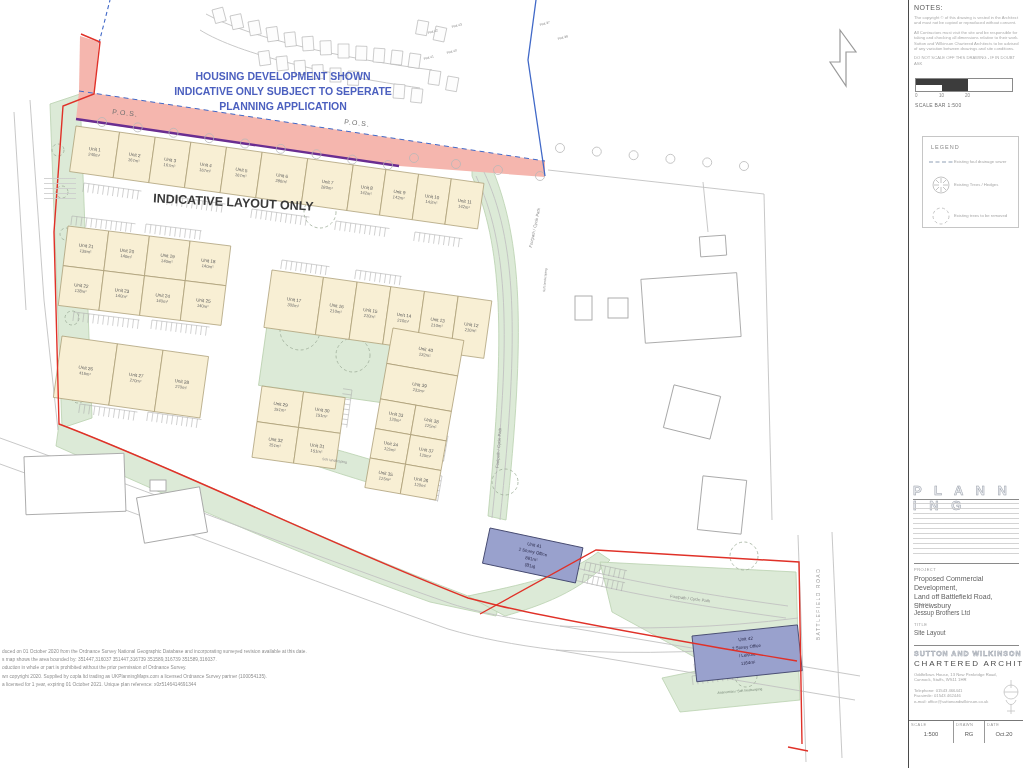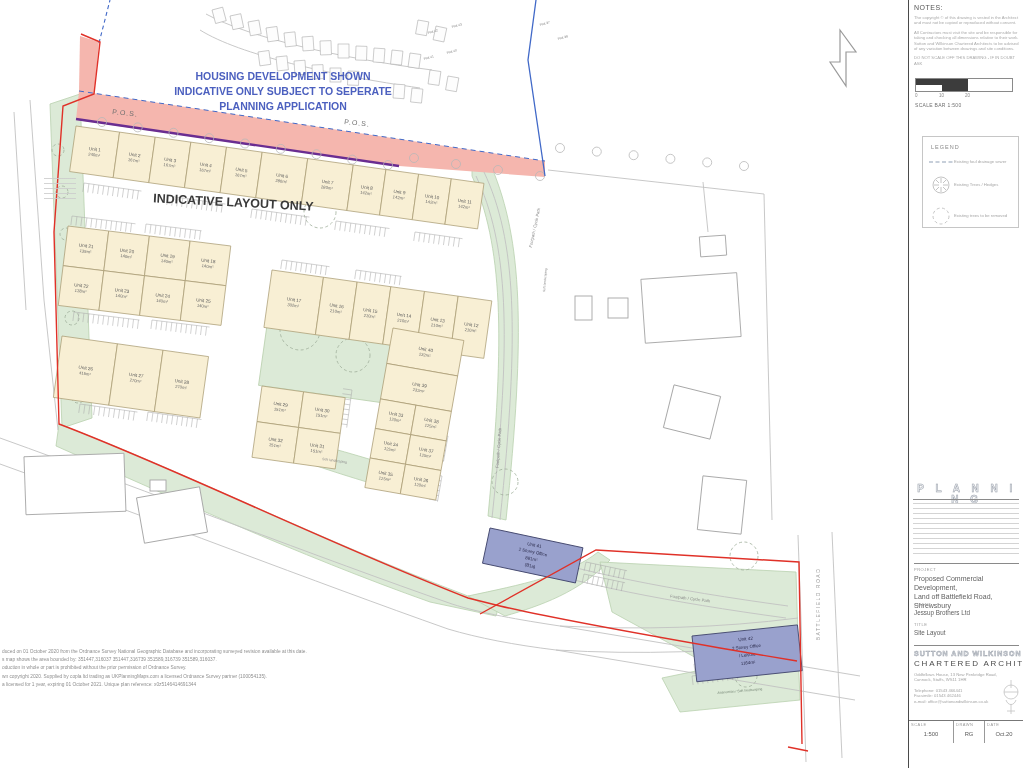--- a/index.html
+++ b/index.html
@@ -22,22 +22,22 @@
   .sb-ticks{position:relative;width:96px;height:7px;font-size:4.5px;color:#8a8a8a;}
   .sb-ticks span{position:absolute;top:1px;}
   .sb-cap{font-size:5px;color:#6f6f6f;margin-top:3px;letter-spacing:.3px;}
   #legendbox{position:absolute;left:13px;top:136px;width:95px;height:90px;border:1px solid #c6c6c6;}
   .lg-title{font-size:5.5px;color:#8a8a8a;letter-spacing:1px;margin:7px 0 0 8px;}
   .lg-row{display:flex;align-items:center;margin:9px 4px 0 5px;}
   .lg-sym{width:26px;flex:0 0 26px;display:flex;justify-content:center;}
   .lg-txt{font-size:4.2px;color:#a5a5a5;line-height:4.8px;}
   #logo{position:absolute;left:15px;top:408px;width:86px;height:72px;}
   .outline-txt{color:#eceef2;-webkit-text-stroke:.5px #9aa0aa;}
-  #planning-hdr{position:absolute;left:4px;right:2px;top:483px;font-size:10px;letter-spacing:4.5px;
-                text-align:center;font-weight:bold;}
+  #planning-hdr{position:absolute;left:4px;right:2px;top:483px;font-size:13px;letter-spacing:4.5px;
+                font-weight:bold;}
   #micro-notes{position:absolute;left:4px;right:4px;top:499px;height:58px;
                border-top:1px solid #8a8a8a;padding-top:3px;}
   .blk-label{font-size:4px;color:#9a9a9a;letter-spacing:.5px;}
   .blk-value{font-size:7px;color:#5f5f5f;line-height:9px;margin-top:2px;}
   .blk-value-sm{font-size:6.3px;color:#5f5f5f;margin-top:2px;}
   #project{top:563px;border-top:1px solid #8a8a8a;padding-top:3px;}
   #client{top:602px;}
   #title-sec{top:622px;}
   #firm{top:645px;border-top:1px solid #8a8a8a;padding-top:4px;}
   .firm-name{font-size:7px;letter-spacing:1px;font-weight:bold;white-space:nowrap;}

